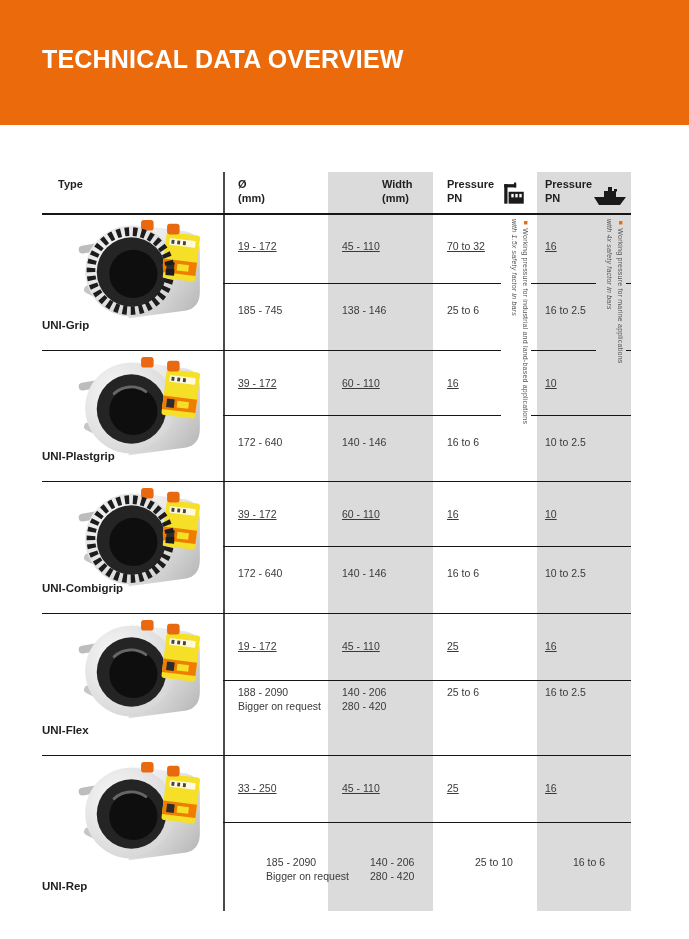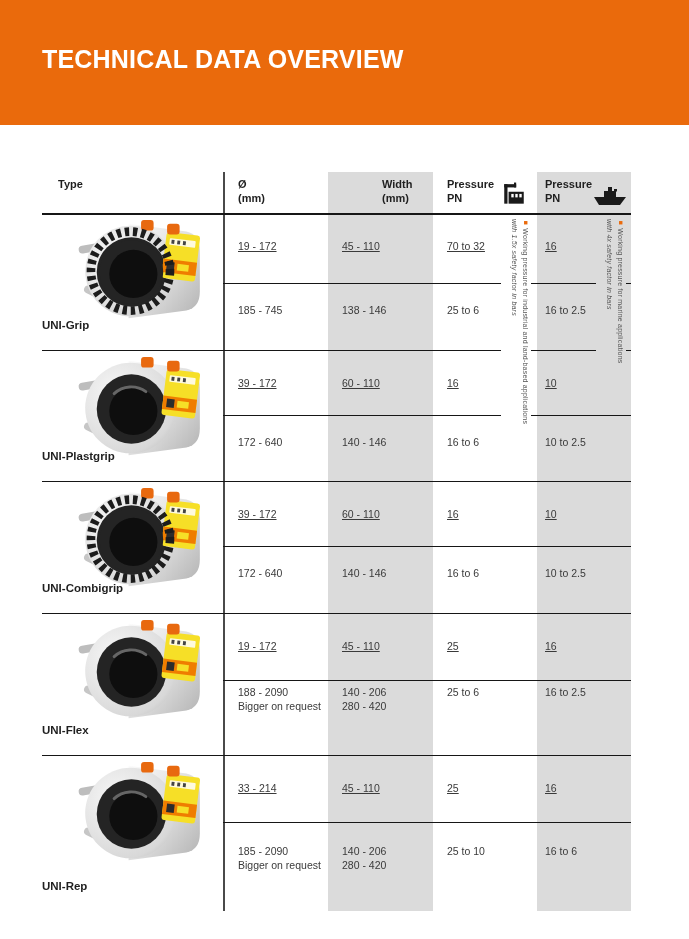--- a/index.html
+++ b/index.html
@@ -40,21 +40,21 @@
   .rowline{position:absolute;left:181px;right:0;height:1.2px;background:#161616;}
   .s0 .rowline{top:70px;}.s1 .rowline{top:65px;}.s2 .rowline{top:65px;}
   .s3 .rowline{top:67px;}.s4 .rowline{top:67px;}
   .cell{position:absolute;font-size:10.5px;color:#3a3a3a;line-height:14px;}
   .cell.d{left:196px;width:104px;}
   .cell.w{left:300px;width:100px;}
   .cell.p1{left:405px;width:92px;}
   .cell.p2{left:503px;width:84px;}
   .r1{top:26px;text-decoration:underline;}
   .s0 .r2{top:90px;}.s1 .r2{top:85px;}.s2 .r2{top:85px;}
-  .s3 .r2{top:72px;}.s4 .r2{top:89px;}
+  .s3 .r2{top:72px;}.s4 .r2{top:100px;margin-left:28px;}
   .pimg{position:absolute;left:26px;top:7px;width:150px;height:106px;}
   .ptype{position:absolute;left:0;bottom:19px;font-weight:700;font-size:11.5px;color:#1f1f1f;}
   
   .vnote{
     position:absolute;top:46px;writing-mode:vertical-rl;
     font-size:7px;line-height:11px;color:#555;letter-spacing:0.2px;padding:1px 0;
   }
   .vnote .l2{font-style:italic;}
   .vnote1{left:459px;width:30px;background:#ffffff;}
   .vnote2{left:554px;width:30px;background:#dbdbdb;}
@@ -279,21 +279,21 @@
       </div>
   </section>
 
   <section class="prod s4">
     <svg class="pimg">
         <use href="#coupling-smooth"></use>
       </svg>
     <div class="ptype">UNI-Rep</div>
     <div class="rowline"></div>
     <div class="cell d r1">
-        <div>33 - 214</div>
+        <div>33 - 250</div>
       </div>
     <div class="cell w r1">
         <div>45 - 110</div>
       </div>
     <div class="cell p1 r1">
         <div>25</div>
       </div>
     <div class="cell p2 r1">
         <div>16</div>
       </div>

